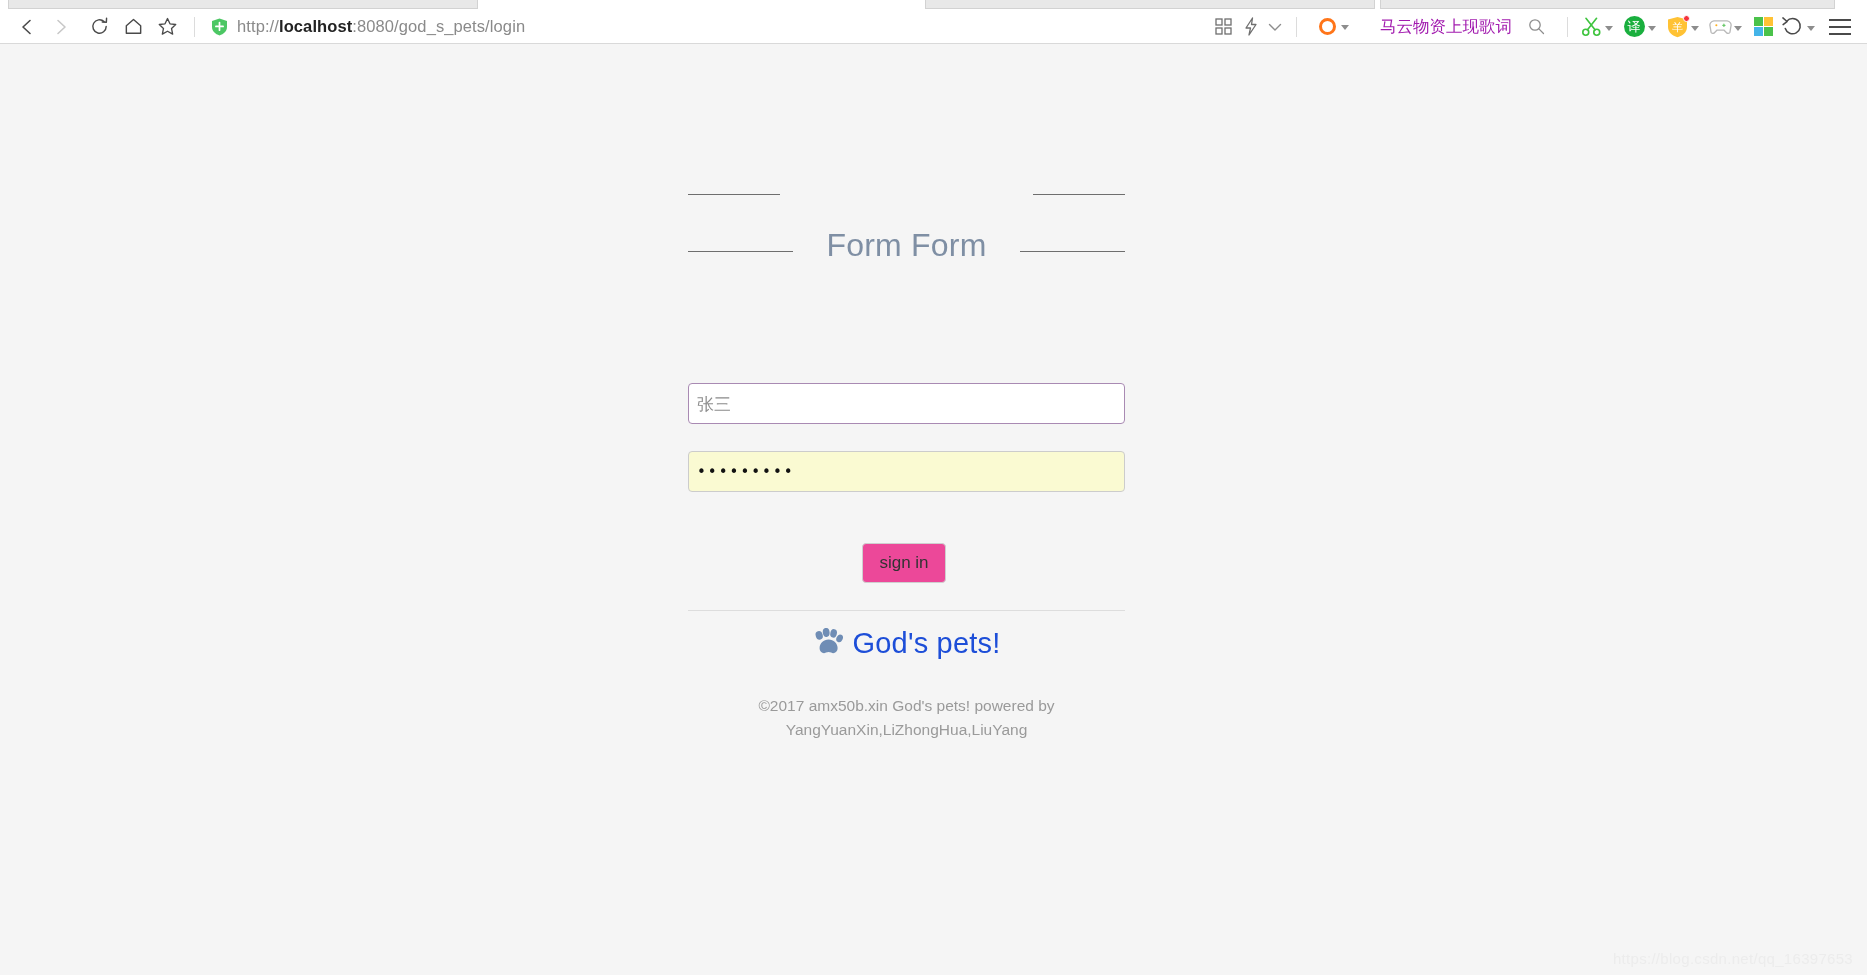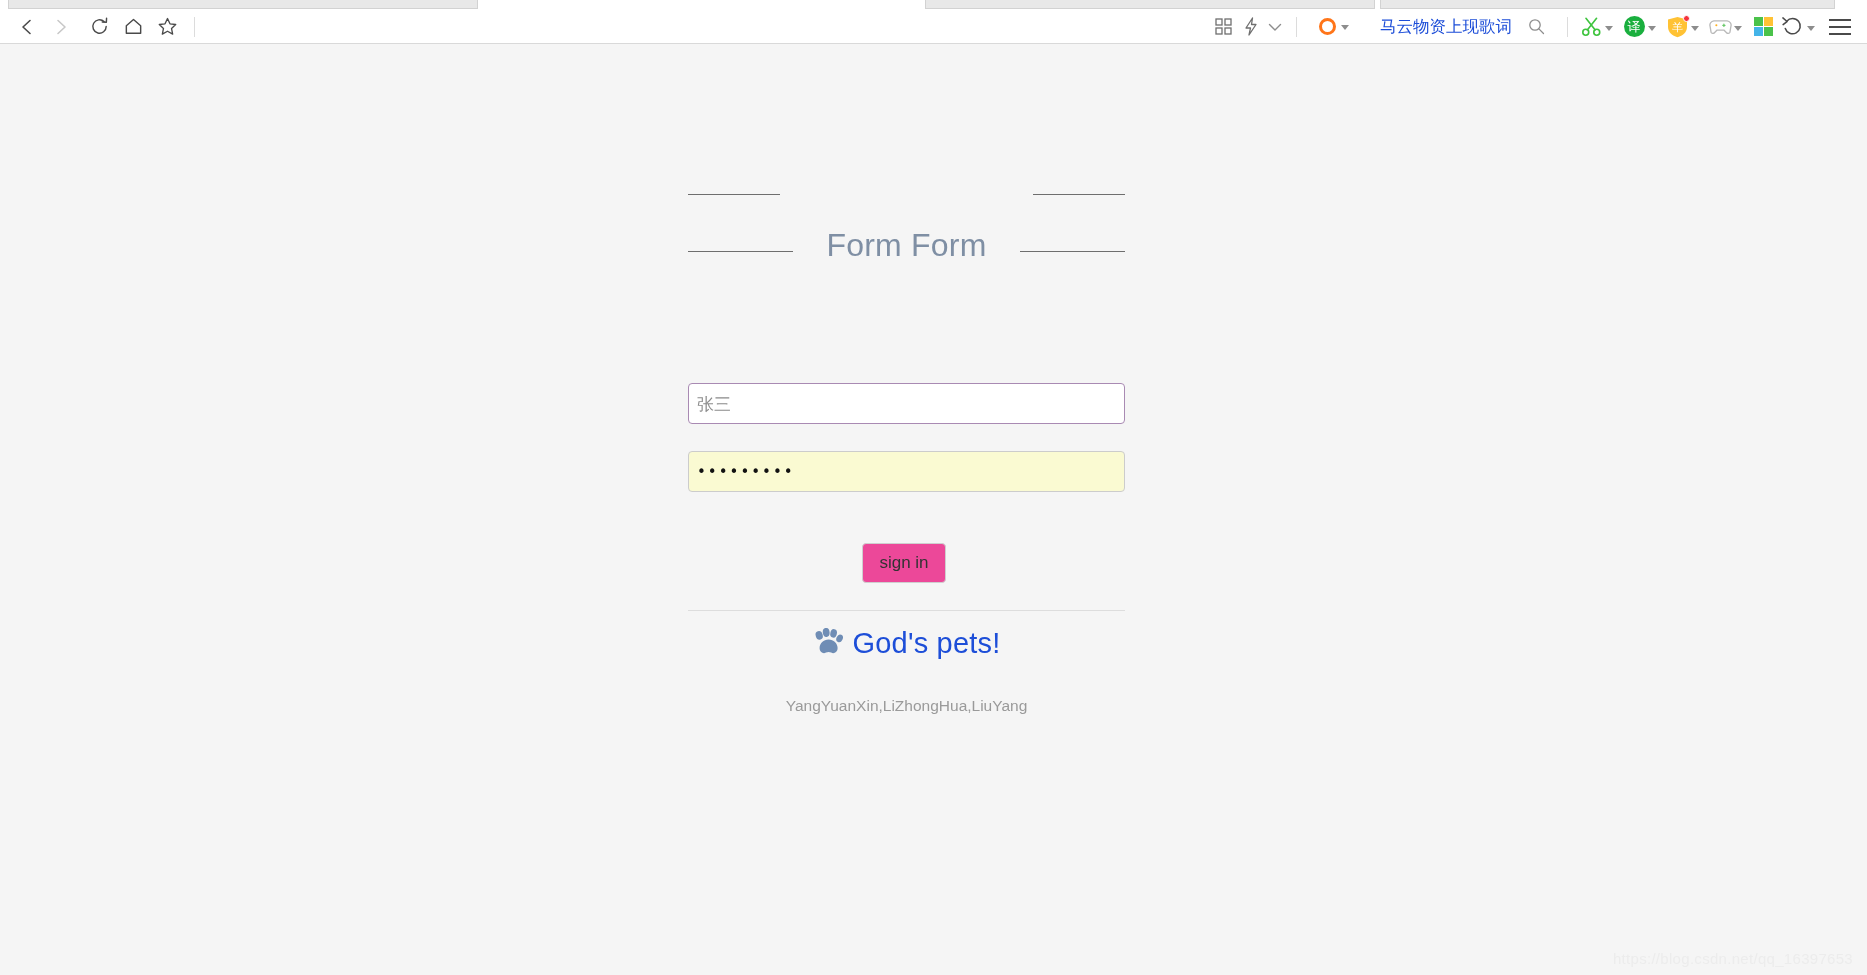--- a/index.html
+++ b/index.html
@@ -96,21 +96,21 @@
     margin-right: 2px;
   }
   .caret-down {
     width: 0; height: 0;
     border-left: 4px solid transparent;
     border-right: 4px solid transparent;
     border-top: 5px solid #8d8d8d;
     margin: 2px 7px 0 3px;
   }
   .search-text {
-    font-size: 16.5px; color: #1d4ed8;
+    font-size: 16.5px; color: #a21caf;
     white-space: nowrap;
     font-family: Liberation Mono, monospace;
     margin-left: 24px;
   }
   .search-mag { margin-left: 16px; color: #8d8d8d; display:flex; }
 
   .ext-icon {
     display: flex; align-items: center; justify-content: center;
     width: 26px; height: 30px;
   }
@@ -305,20 +305,29 @@
     <div class="nav-btn">
       <span>
         <svg width="21" height="21" viewBox="0 0 22 22">
           <path d="M11 2.6 L13.6 8.2 L19.6 8.9 L15.2 13 L16.4 19 L11 16 L5.6 19 L6.8 13 L2.4 8.9 L8.4 8.2 Z" fill="none" stroke="#4a4a4a" stroke-width="1.4" stroke-linejoin="round"></path>
         </svg>
       </span>
     </div>
 
     <div class="vsep"></div>
 
+    <div class="url-area">
+      <span class="shield-badge">
+        <svg width="17" height="18" viewBox="0 0 17 18">
+          <path d="M8.5 0.6 L16 3 L16 9 C16 13.3 12.6 16.2 8.5 17.4 C4.4 16.2 1 13.3 1 9 L1 3 Z" fill="#4cc764"></path>
+          <path d="M8.5 4.6 L8.5 12.2 M4.9 8.4 L12.1 8.4" stroke="#fff" stroke-width="1.7" stroke-linecap="round"></path>
+        </svg>
+      </span>
+      <span class="urltext">http://<b>localhost</b><span>:8080/god_s_pets/login</span></span>
+    </div>
 
     <div class="toolbar-right">
 
       <div class="tb-icon grid">
         <svg width="17" height="17" viewBox="0 0 17 17">
           <rect x="1" y="1" width="6" height="6" fill="none" stroke="#6f6f6f" stroke-width="1.3"></rect>
           <rect x="10" y="1" width="6" height="6" fill="none" stroke="#6f6f6f" stroke-width="1.3"></rect>
           <rect x="1" y="10" width="6" height="6" fill="none" stroke="#6f6f6f" stroke-width="1.3"></rect>
           <rect x="10" y="10" width="6" height="6" fill="none" stroke="#6f6f6f" stroke-width="1.3"></rect>
         </svg>
@@ -444,19 +453,20 @@
           <ellipse cx="26.6" cy="10.4" rx="3.1" ry="4.0" fill="#6f8db5" transform="rotate(26 26.6 10.4)"></ellipse>
           <path d="M15.6 11.6 C20.6 11.6 24.6 15.6 24.6 20 C24.6 24.2 21 26.2 18.2 24.6
                    C16.6 23.7 14.6 23.7 13 24.6 C10.2 26.2 6.6 24.2 6.6 20
                    C6.6 15.6 10.6 11.6 15.6 11.6 Z" fill="#6f8db5"></path>
         </svg>
       </span>
       <span class="brand-text">God's pets!</span>
     </div>
 
     <div class="footer">
+      <div>©2017 amx50b.xin God's pets! powered by</div>
       <div>YangYuanXin,LiZhongHua,LiuYang</div>
     </div>
 
   </div>
 
   <div class="watermark">https://blog.csdn.net/qq_16397653</div>
 </div>
 
 </body></html>

